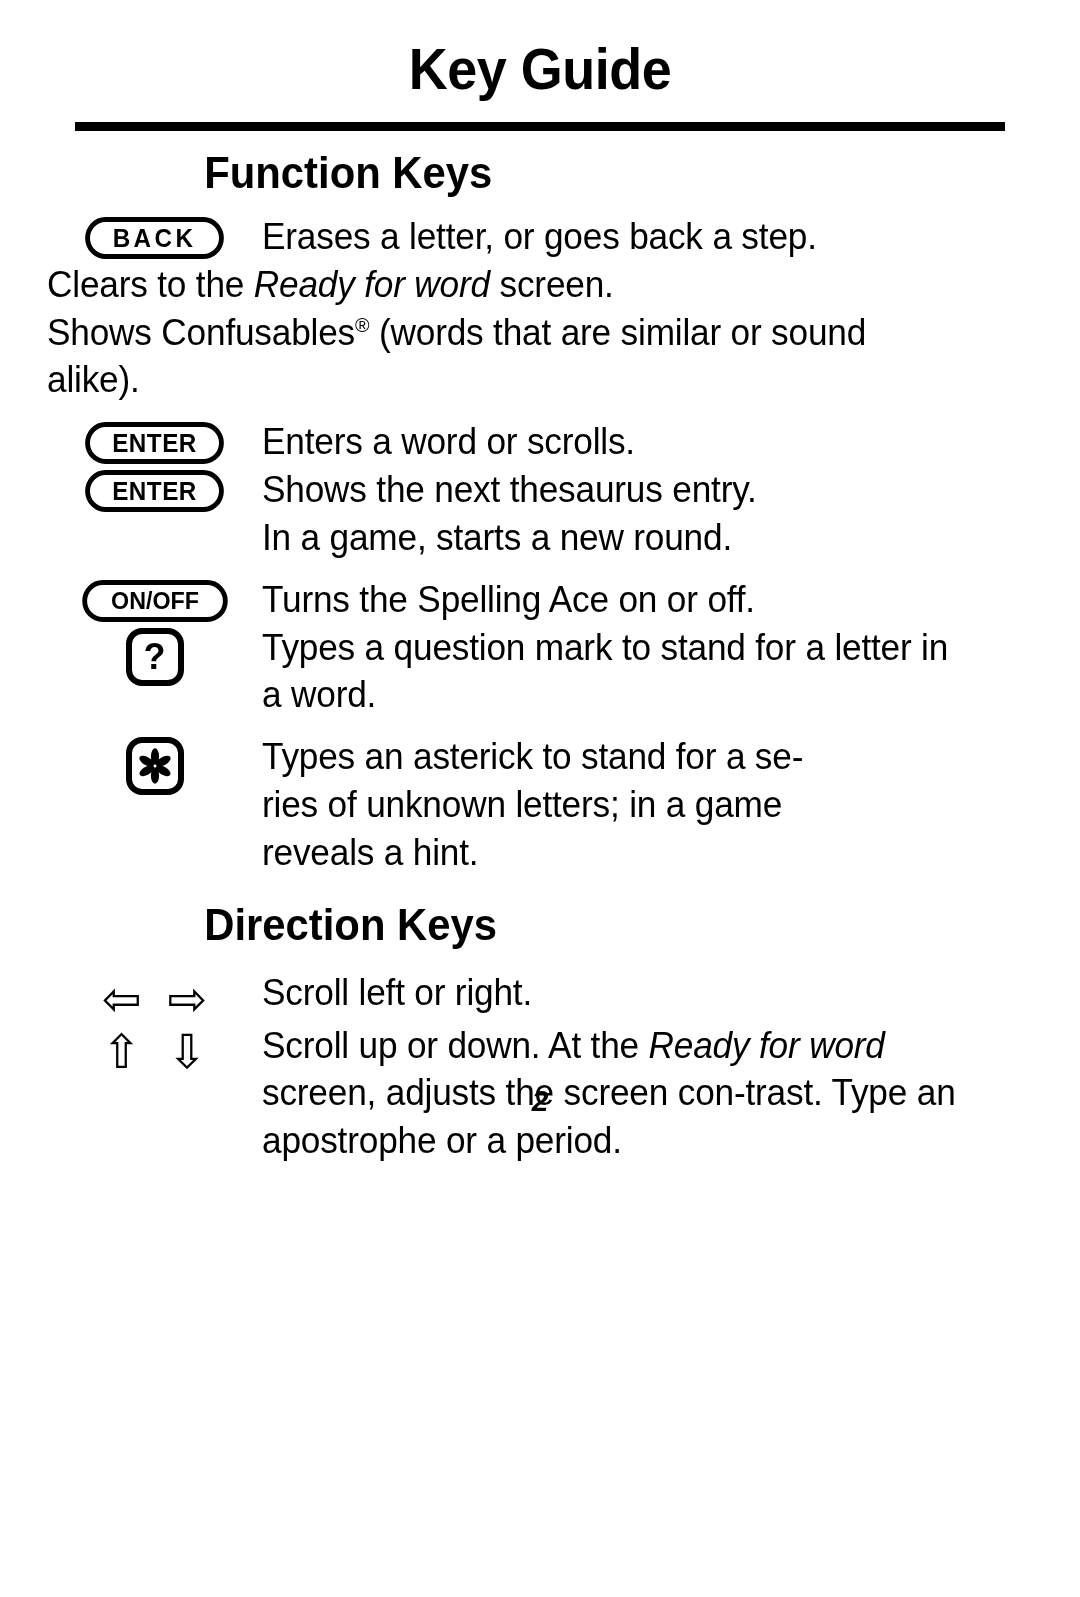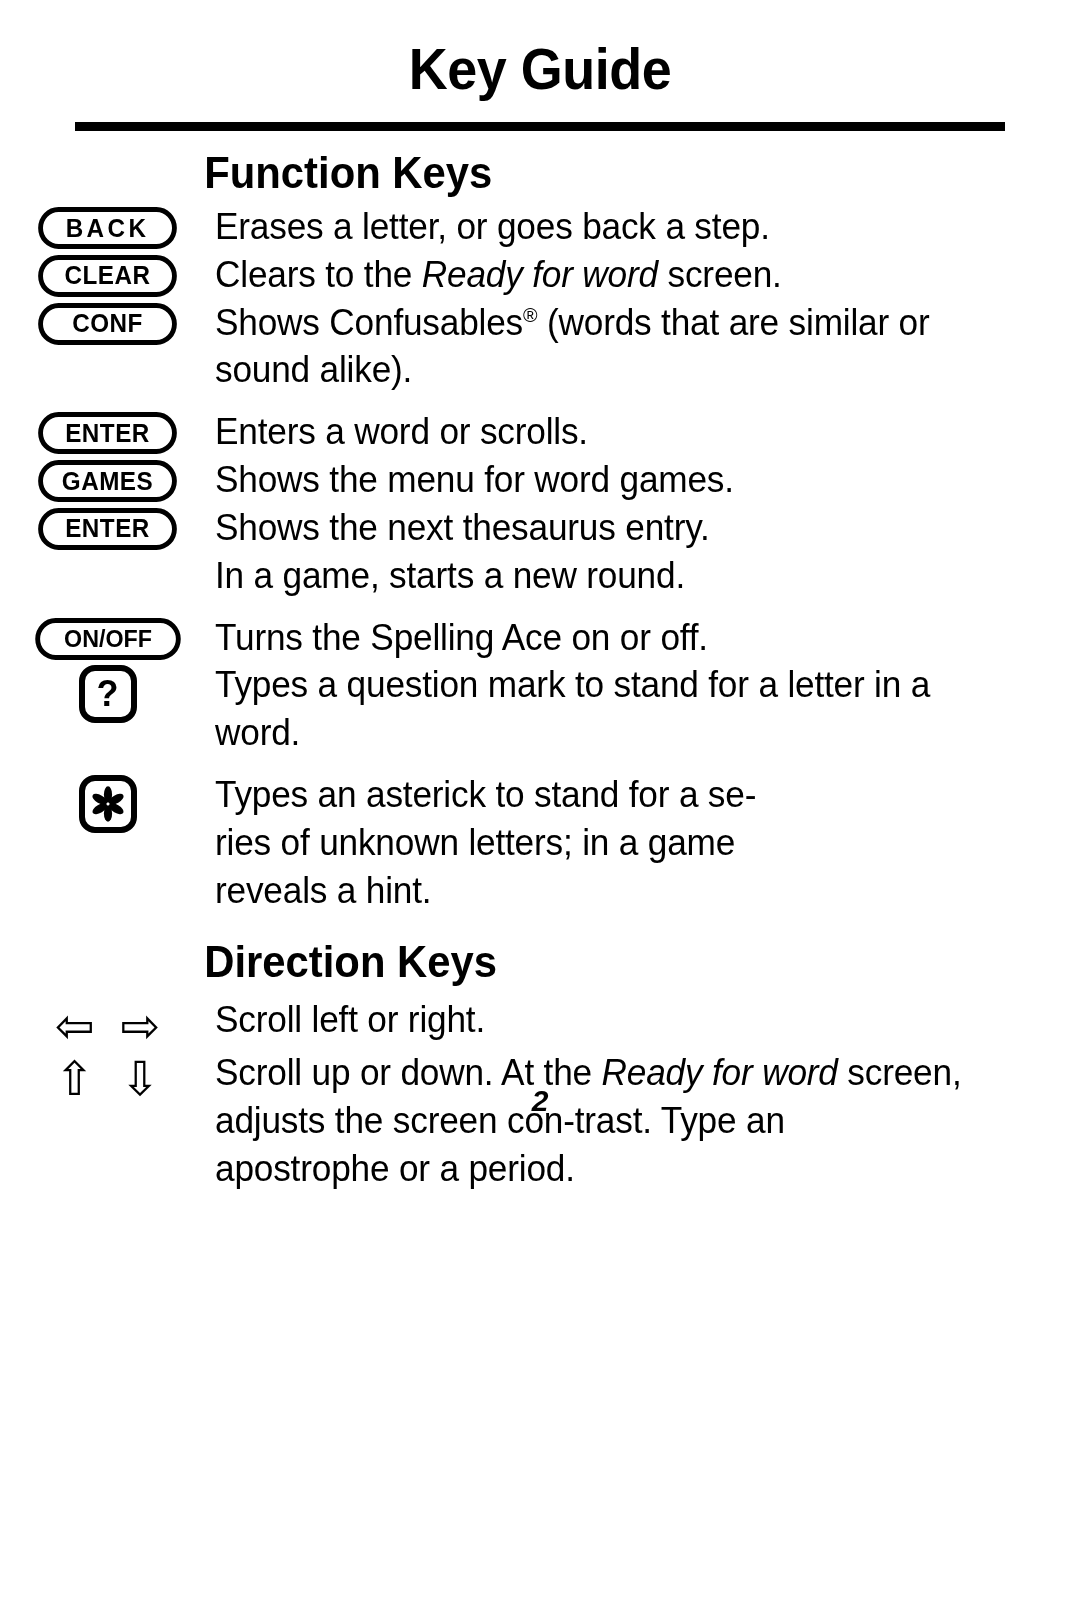--- a/index.html
+++ b/index.html
@@ -49,21 +49,21 @@
     line-height: 1;
     margin: 0;
     padding-left: 215px;
     transform: scaleX(0.95);
     transform-origin: left center;
   }
   .section-heading.fn { padding-top: 20px; }
   .section-heading.dir { padding-top: 26px; padding-bottom: 4px; }
 
   
-  .rows { margin-top: 8px; }
+  .rows { margin-top: 18px; padding-left: 47px; }
 
   .row {
     display: flex;
     align-items: flex-start;
     margin-bottom: 0px;
   }
   .row.gap { margin-top: 14px; }
 
   .keycell {
     width: 215px;
@@ -169,54 +169,40 @@
     <div class="row">
       <div class="keycell">
         <span class="key pill spaced">BACK</span>
       </div>
       <div class="desc">
         <span>Erases a letter, or goes back a step.</span>
       </div>
     </div>
 
     <div class="row">
-      <div class="keycell">
-        <span class="key pill">CLEAR</span>
-      </div>
       <div class="desc">
         <span>Clears to the </span><em>Ready for word</em><span> screen.</span>
       </div>
     </div>
 
     <div class="row">
-      <div class="keycell">
-        <span class="key pill">CONF</span>
-      </div>
       <div class="desc">
         <span>Shows Confusables</span><sup>®</sup><span> (words that are similar or sound alike).</span>
       </div>
     </div>
 
     <div class="row gap">
       <div class="keycell">
         <span class="key pill">ENTER</span>
       </div>
       <div class="desc">
         <span>Enters a word or scrolls.</span>
       </div>
     </div>
 
-    <div class="row">
-      <div class="keycell">
-        <span class="key pill">GAMES</span>
-      </div>
-      <div class="desc">
-        <span>Shows the menu for word games.</span>
-      </div>
-    </div>
 
 
 
     <div class="row">
       <div class="keycell">
         <span class="key pill">ENTER</span>
       </div>
       <div class="desc">
         <span>Shows the next thesaurus entry.</span><br>
         <span>In a game, starts a new round.</span>

